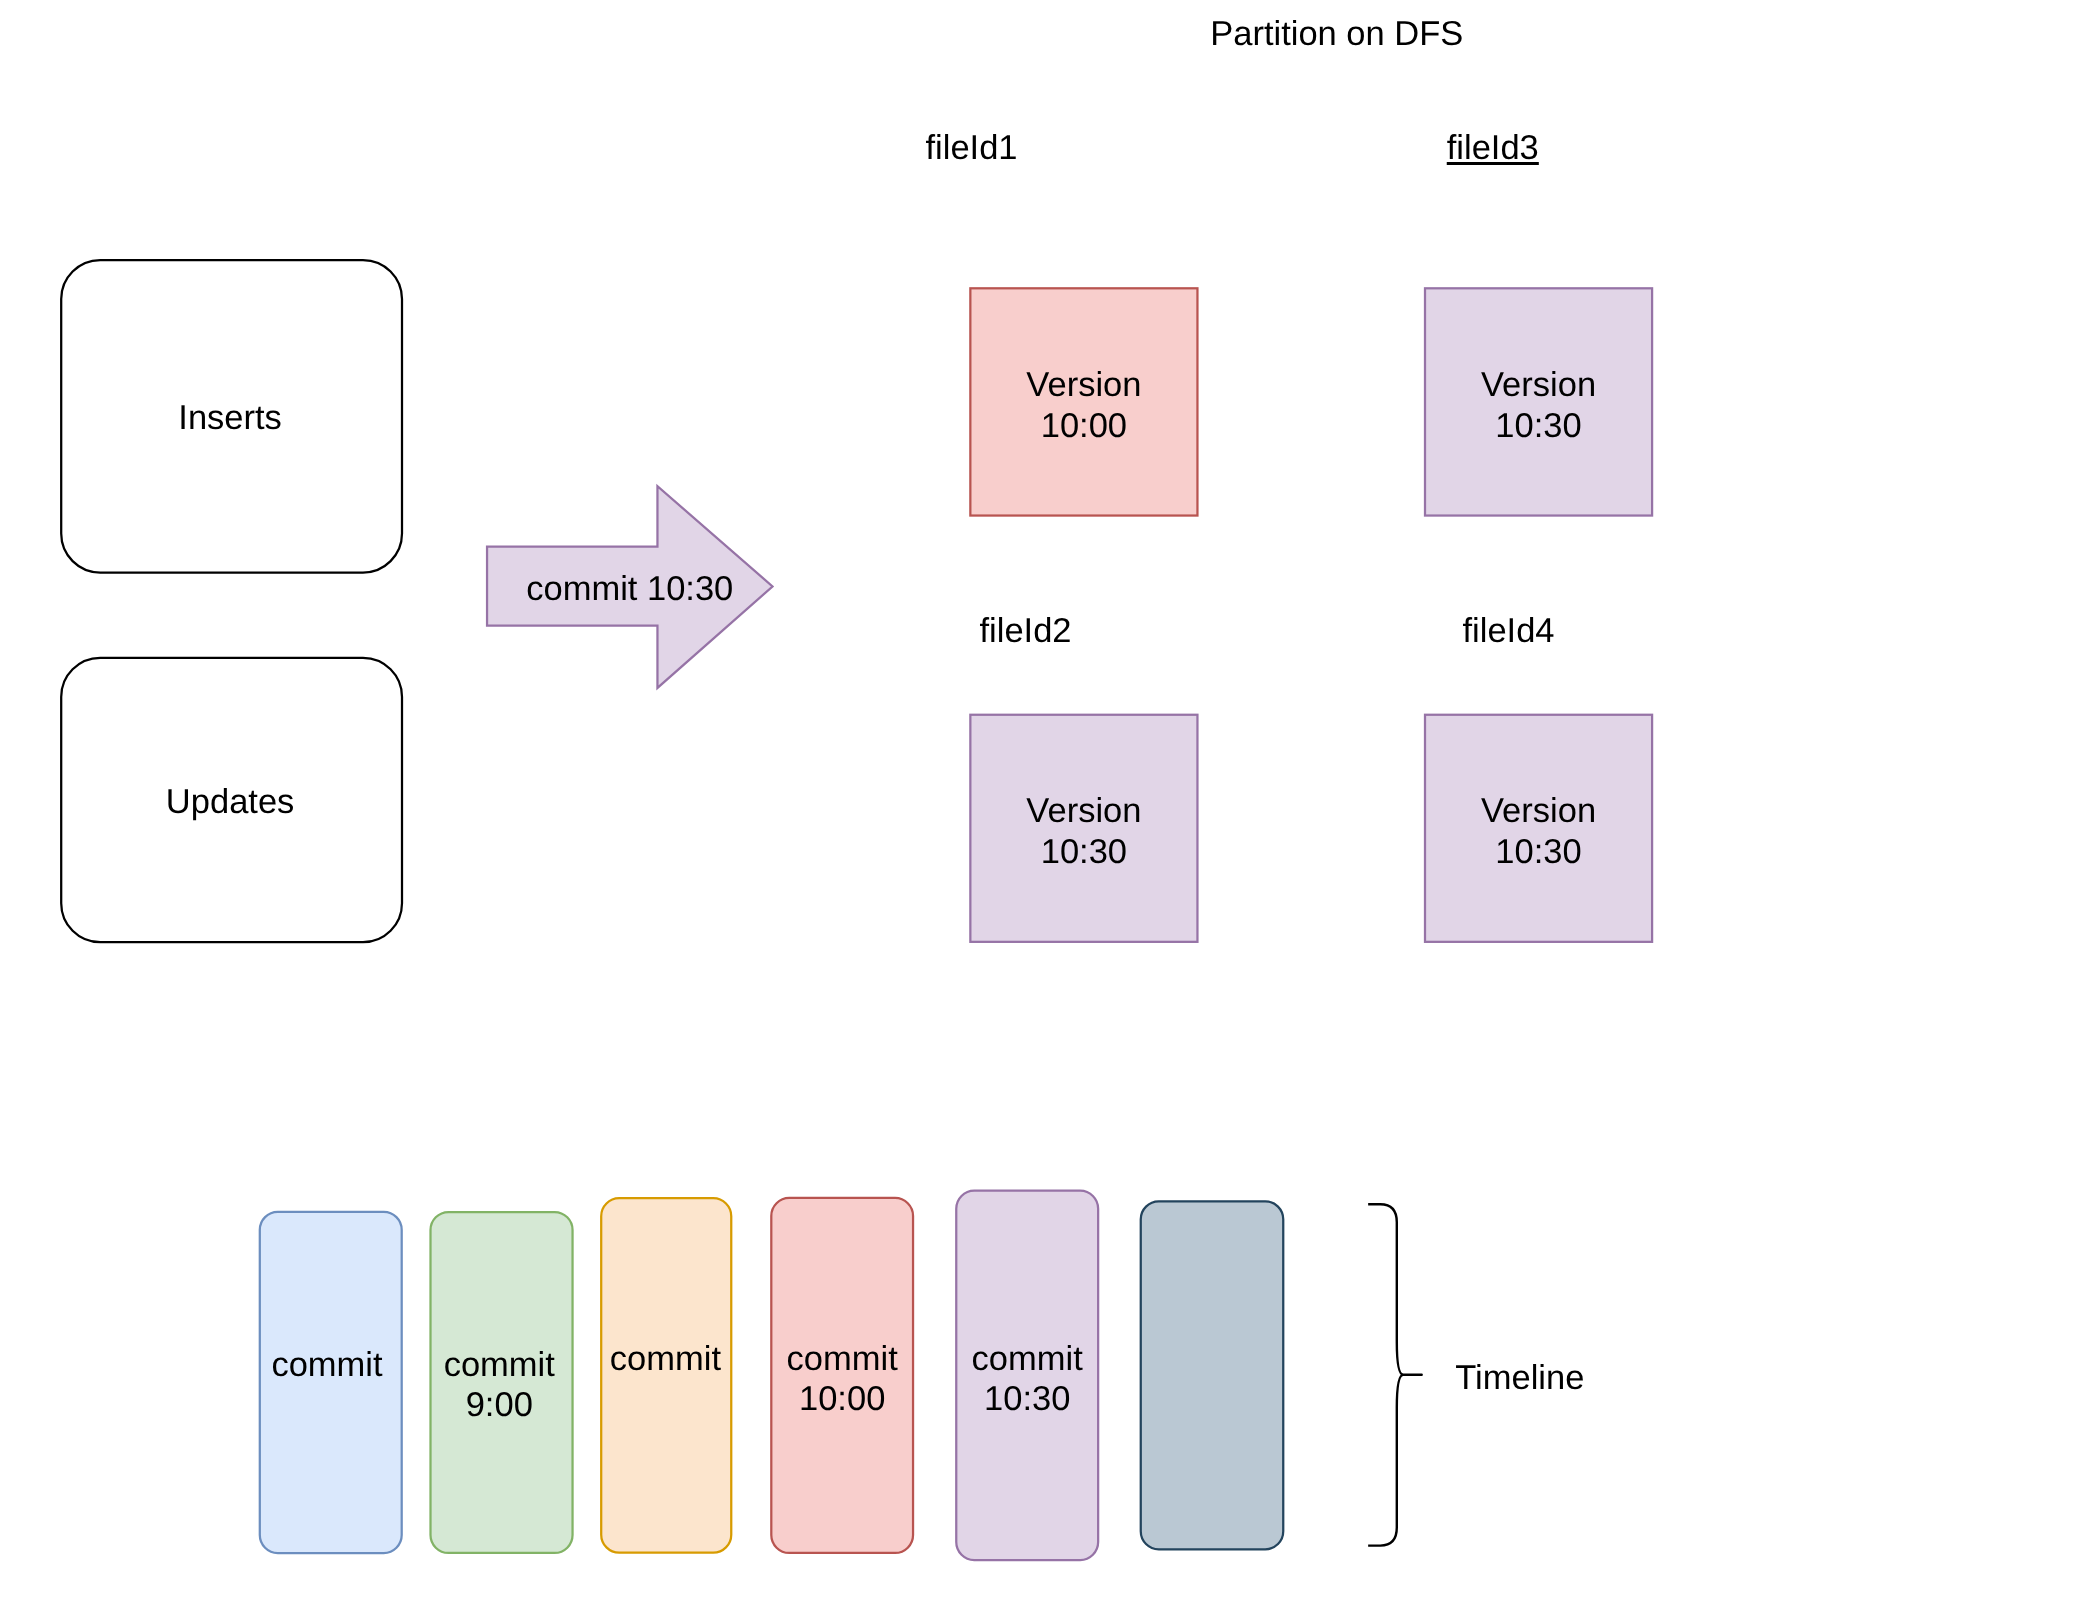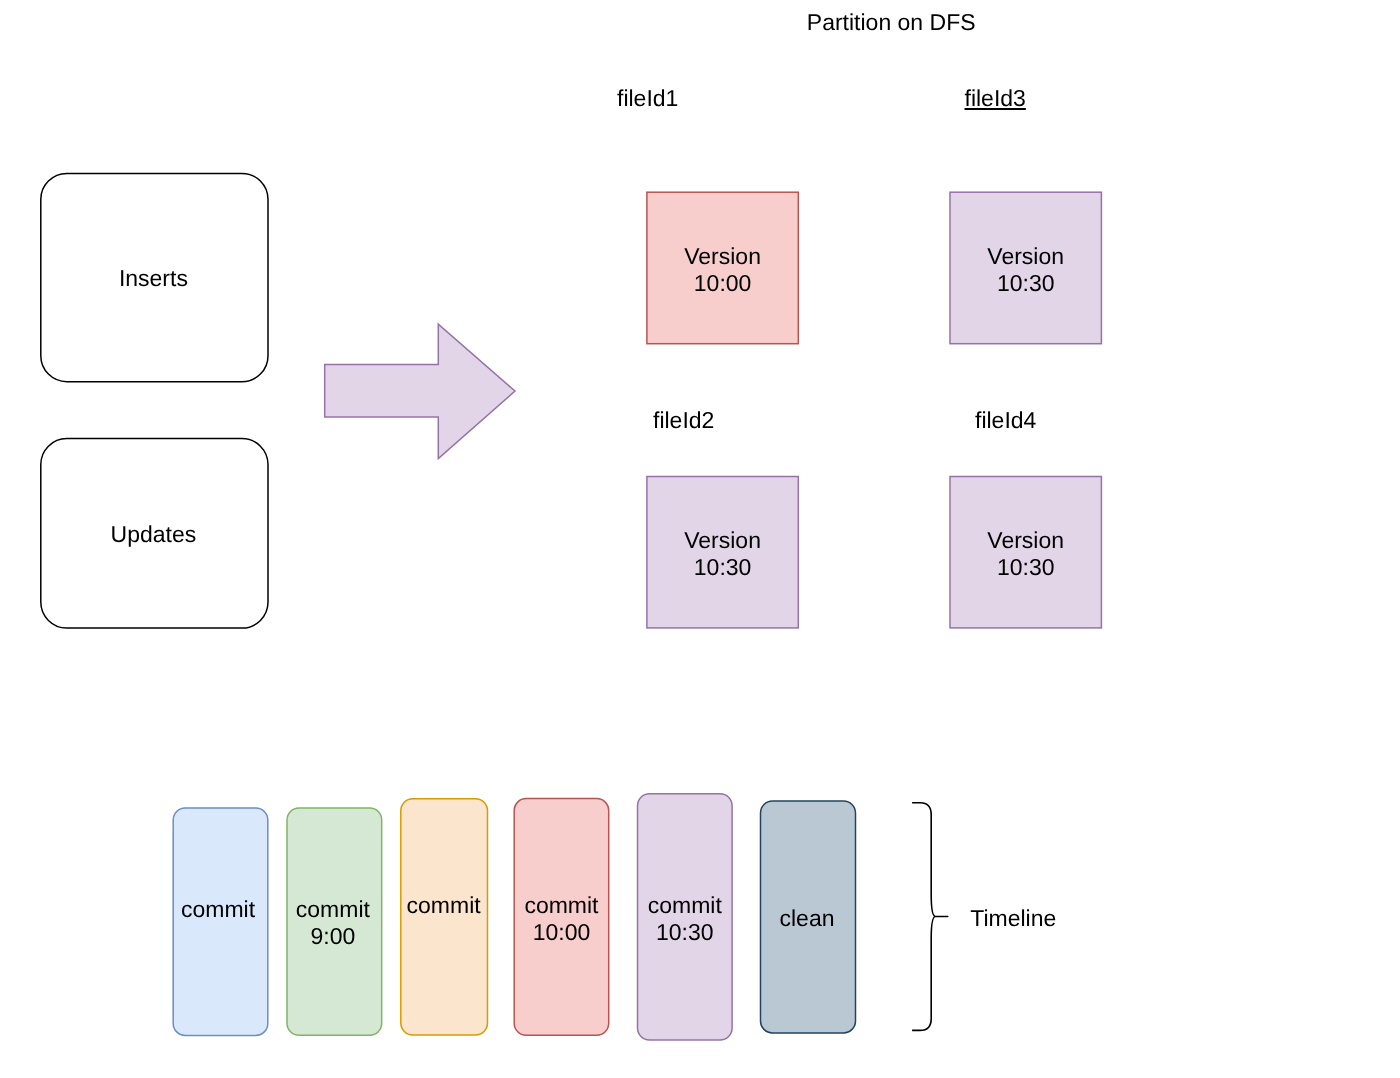--- a/index.html
+++ b/index.html
@@ -45,35 +45,35 @@
     <rect id="tl-5" rx="12" ry="12" stroke-width="1.5" x="760.5" y="800.9" width="95" height="232" fill="#bac8d3" stroke="#23445d"></rect>
 
     <path id="brace-path" d="M 912.1 802.8 L 920.2 802.8 Q 931.2 802.8 931.2 814.8 L 931.2 894.5 Q 931.2 916.5 935.5 916.5 L 947.8 916.5 L 935.5 916.5 Q 931.2 916.5 931.2 938.5 L 931.2 1018.4000000000001 Q 931.2 1030.4 920.2 1030.4 L 912.1 1030.4" fill="none" stroke="#000000" stroke-width="1.6" stroke-linecap="butt" stroke-linejoin="round"></path>
   </svg>
 
   <div class="plain" id="title" style="left: 806.8px; top: 8.6px;">Partition on DFS</div>
 
   <div class="txt" id="src-0-t" style="left: -46.6px; width: 400px; top: 265.35px; height: 27px;">Inserts</div>
   <div class="txt" id="src-1-t" style="left: -46.6px; width: 400px; top: 521.15px; height: 27px;">Updates</div>
 
+  <div class="txt" id="arrow-t" style="left: 219.85px; width: 400px; top: 378.55px; height: 27px;">commit 10:30</div>
 
   <div class="plain" id="file-0-l" style="left: 617px; top: 84.7px;">fileId1</div>
   <div class="txt" id="file-0-t" style="left: 522.6px; width: 400px; top: 242.75px; height: 54px;"><span class="txt-line">Version</span><span class="txt-line">10:00</span></div>
 
   <div class="plain" id="file-1-l" style="left: 964.5px; top: 84.7px; text-decoration: underline;">fileId3</div>
   <div class="txt" id="file-1-t" style="left: 825.7px; width: 400px; top: 242.75px; height: 54px;"><span class="txt-line">Version</span><span class="txt-line">10:30</span></div>
 
   <div class="plain" id="file-2-l" style="left: 653px; top: 406.6px; text-align: right;">fileId2</div>
   <div class="txt" id="file-2-t" style="left: 522.6px; width: 400px; top: 527px; height: 54px;"><span class="txt-line">Version</span><span class="txt-line">10:30</span></div>
 
   <div class="plain" id="file-3-l" style="left: 975px; top: 406.6px;">fileId4</div>
   <div class="txt" id="file-3-t" style="left: 825.7px; width: 400px; top: 527px; height: 54px;"><span class="txt-line">Version</span><span class="txt-line">10:30</span></div>
 
   <div class="txt" id="tl-0-t" style="left: 18px; width: 400px; top: 896.45px; height: 54px;"><span class="txt-line">commit</span></div>
   <div class="txt" id="tl-1-t" style="left: 132.85px; width: 400px; top: 896.45px; height: 54px;"><span class="txt-line">commit</span><span class="txt-line">9:00</span></div>
   <div class="txt" id="tl-2-t" style="left: 243.65px; width: 400px; top: 891.75px; height: 54px;"><span class="txt-line">commit</span></div>
   <div class="txt" id="tl-3-t" style="left: 361.45px; width: 400px; top: 891.75px; height: 54px;"><span class="txt-line">commit</span><span class="txt-line">10:00</span></div>
   <div class="txt" id="tl-4-t" style="left: 484.8px; width: 400px; top: 891.7px; height: 54px;"><span class="txt-line">commit</span><span class="txt-line">10:30</span></div>
-  <div class="txt" id="tl-5-t" style="left: 607px; width: 400px; top: 904.7px; height: 27px;"><span class="txt-line">clean</span></div>
 
   <div class="plain" id="brace-t" style="left: 970.2px; top: 905.4px; text-align: right;">Timeline</div>
 
 </div>
 
 </body></html>

